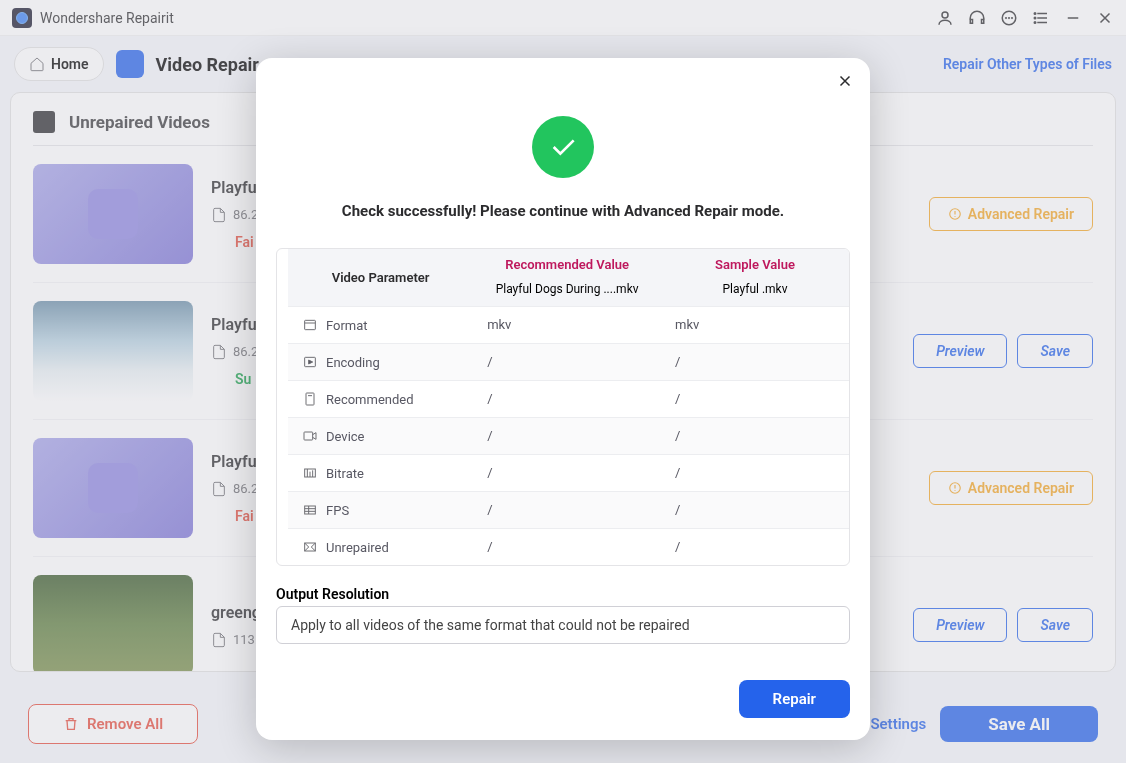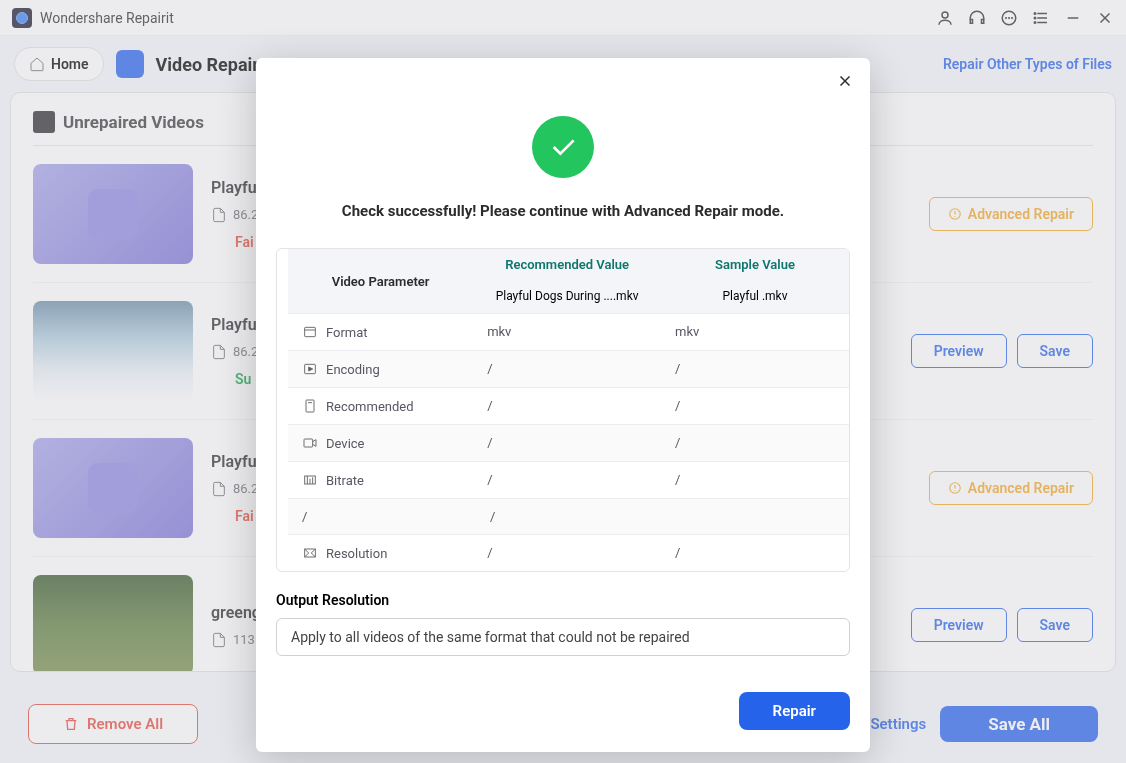--- a/index.html
+++ b/index.html
@@ -12,64 +12,64 @@
 .titlebar-right { margin-left:auto; display:flex; gap:14px; align-items:center; }
 .titlebar-right svg { width:18px; height:18px; stroke:#2c2c2e; cursor:pointer; }
 
 .toolbar { height:56px; display:flex; align-items:center; padding:0 14px; gap:12px; }
 .home-btn { background:#fff; border:1px solid #e0e0e0; border-radius:17px; padding:8px 14px; display:flex; align-items:center; gap:6px; font-size:14px; font-weight:600; cursor:pointer;justify-content:flex-end; }
 .vr-icon { width:28px; height:28px; background:#2563EB; border-radius:6px; display:flex; align-items:center; justify-content:center; }
 .vr-title { font-size:18px; font-weight:700; }
 .repair-other { margin-left:auto; color:#2563EB; font-size:14px; font-weight:600; cursor:pointer; }
 
 .content-panel { margin:0 10px; background:#fff; border:1px solid #e0e0e0; border-radius:10px; padding:18px 22px 0; height:580px; overflow:hidden; position:relative; }
-.section-header { display:flex; align-items:center; gap:8px; border-bottom:1px solid #e4e4e7; padding-bottom:12px; }
+.section-header { display:flex; align-items:center; gap:14px; border-bottom:1px solid #e4e4e7; padding-bottom:12px; }
 .section-icon { width:22px; height:22px; background:#2c2c2e; border-radius:3px; display:flex; align-items:center; justify-content:center; }
 .section-title { font-size:17px; font-weight:700; color:#3a3a3c; }
 
 .video-row { display:flex; align-items:center; padding:18px 0; border-bottom:1px solid #f2f2f4; gap:18px; }
 .thumb { width:160px; height:100px; border-radius:8px; background:linear-gradient(135deg,#a6a4e8,#7c74d6); display:flex; align-items:center; justify-content:center; flex-shrink:0; }
 .thumb.snow { background:linear-gradient(to bottom,#6b8fa8 0%,#b5d0df 40%,#e8f0f3 70%,#fff 100%); }
 .thumb.green { background:linear-gradient(to bottom,#3a5a2a 0%,#5f7f3e 50%,#7a8f4a 100%); }
 .play-icon { width:50px; height:50px; background:#8e86e0; border-radius:10px; display:flex; align-items:center; justify-content:center; }
 .video-info { flex:1; display:flex; flex-direction:column; gap:10px; }
 .video-name { font-size:16px; font-weight:600; color:#2c2c2e; }
 .video-size { display:flex; align-items:center; gap:6px; font-size:13px; color:#6e6e73; }
 .status-line { display:flex; align-items:center; gap:6px; font-size:14px; font-weight:600; }
 .status-fail { color:#e74c3c; }
 .status-ok { color:#16a34a; }
 .actions { display:flex; gap:10px; flex-shrink:0; }
 .btn { padding:8px 18px; border-radius:6px; font-size:14px; font-weight:600; cursor:pointer; border:1px solid; background:#fff; display:flex; align-items:center; gap:6px; }
 .btn-adv { border-color:#f5a623; color:#f5a623; }
-.btn-blue { border-color:#2563EB; color:#2563EB; padding:8px 22px; }
+.btn-blue { border-color:#2563EB; color:#2563EB; padding:8px 22px;font-style:italic; }
 
 .footer-bar { position:absolute; bottom:0; left:0; right:0; height:78px; display:flex; align-items:center; padding:0 28px; gap:14px; background:#f5f6fa; }
 .btn-remove { border:1.5px solid #e74c3c; color:#e74c3c; border-radius:8px; padding:10px 34px; background:#fff; font-size:15px; font-weight:600; display:flex; align-items:center; gap:8px; cursor:pointer; }
 .footer-bar .spacer { flex:1; }
 .save-settings { color:#2563EB; font-weight:600; font-size:15px; display:flex; align-items:center; gap:6px; cursor:pointer; }
 .btn-saveall { background:#2563EB; color:#fff; border:none; border-radius:8px; padding:8px 48px; font-size:17px; font-weight:700; cursor:pointer; }
 
 .modal-backdrop { position:absolute; inset:0; background:rgba(200,200,210,0.35); display:flex; align-items:flex-start; justify-content:center; }
-.modal { background:#fff; width:614px; margin-top:58px; border-radius:6px; box-shadow:0 8px 40px rgba(0,0,0,0.2); padding:20px 20px 22px; position:relative; }
+.modal { background:#fff; width:614px; margin-top:58px; border-radius:16px; box-shadow:0 8px 40px rgba(0,0,0,0.2); padding:20px 20px 22px; position:relative; }
 .modal-close { position:absolute; top:14px; right:16px; cursor:pointer; }
 .check-circle { width:62px; height:62px; background:#22c55e; border-radius:50%; margin:38px auto 24px; display:flex; align-items:center; justify-content:center; }
 .modal-msg { text-align:center; font-size:15px; font-weight:700; color:#2c2c2e; margin-bottom:28px; }
 
 .param-table { width:100%; border:1px solid #e4e4e7; border-radius:6px; overflow:hidden; font-size:13px;padding-left:11px; }
 .param-table .thead { display:flex; background:#f4f5f8; }
 .param-table .tbody .trow { display:flex; border-top:1px solid #ecedf0; }
 .param-table .tbody .trow:nth-child(even) { background:#fafafb; }
 .c1 { width:33%; padding:10px 14px; display:flex; align-items:center; gap:8px; color:#585863; }
 .c2,.c3 { width:33.5%; padding:10px 14px; color:#585863; }
 .thead .c1 { justify-content:center; font-weight:600; color:#2c2c2e; padding:14px 8px; }
 .thead .c2,.thead .c3 { text-align:center; padding:8px 8px 10px; }
-.thead .hlabel { font-weight:600; color:#0f766e; display:block; margin-bottom:16px; }
+.thead .hlabel { font-weight:600; color:#be185d; display:block; margin-bottom:9px; }
 .thead .hsub { font-size:12px; color:#000000; }
 
-.outres-label { font-size:14px; font-weight:600; margin:20px 0 10px; }
+.outres-label { font-size:14px; font-weight:600; margin:20px 0 4px; }
 .select { width:100%; border:1px solid #d0d0d6; border-radius:6px; padding:10px 14px; font-size:14px; color:#444; display:flex; justify-content:space-between; align-items:center; cursor:pointer;gap:16px; }
 .modal-footer { display:flex; justify-content:flex-end; margin-top:36px; }
 .btn-repair { background:#2563EB; color:#fff; border:none; border-radius:8px; padding:10px 34px; font-size:15px; font-weight:600; cursor:pointer; }
 
 svg { fill:none; stroke-width:2; }
 .icon-sm { width:16px; height:16px; stroke:#6e6e73; stroke-width:1.5; }
 .st-ico { width:18px; height:18px; }
 </style>
 </head>
 <body>
@@ -344,30 +344,37 @@
               <svg class="icon-sm" viewBox="0 0 24 24">
                 <rect x="4" y="6" width="16" height="12"></rect>
                 <path d="M8 18V6M12 18V10M16 18V8"></path>
               </svg>
               <span>Bitrate</span>
             </div>
             <div class="c2">/</div>
             <div class="c3">/</div>
           </div>
           <div class="trow">
+            <div class="c1">
+              <svg class="icon-sm" viewBox="0 0 24 24">
+                <rect x="4" y="6" width="16" height="12"></rect>
+                <path d="M4 10h16M4 14h16M10 6v12"></path>
+              </svg>
+              <span>FPS</span>
+            </div>
             <div class="c2">/</div>
             <div class="c3">/</div>
           </div>
           <div class="trow">
             <div class="c1">
               <svg class="icon-sm" viewBox="0 0 24 24">
                 <rect x="4" y="6" width="16" height="12"></rect>
                 <path d="M4 6l6 6-6 6M20 6l-6 6 6 6"></path>
               </svg>
-              <span>Resolution</span>
+              <span>Unrepaired</span>
             </div>
             <div class="c2">/</div>
             <div class="c3">/</div>
           </div>
         </div>
     </div>
 
     <div class="outres-label">Output Resolution</div>
     <div class="select">
       <span>Apply to all videos of the same format that could not be repaired</span>

